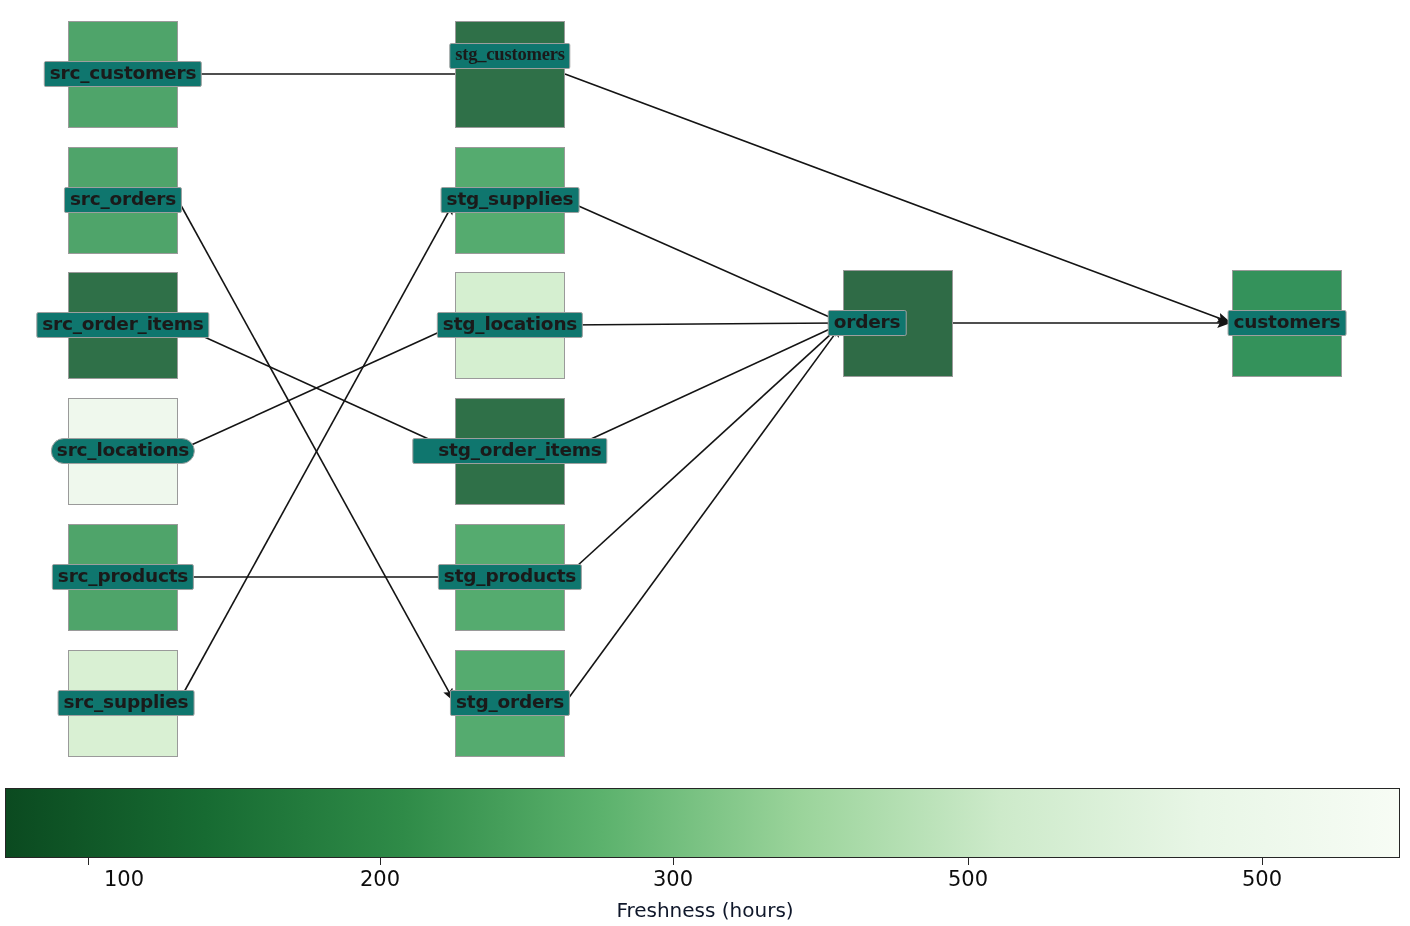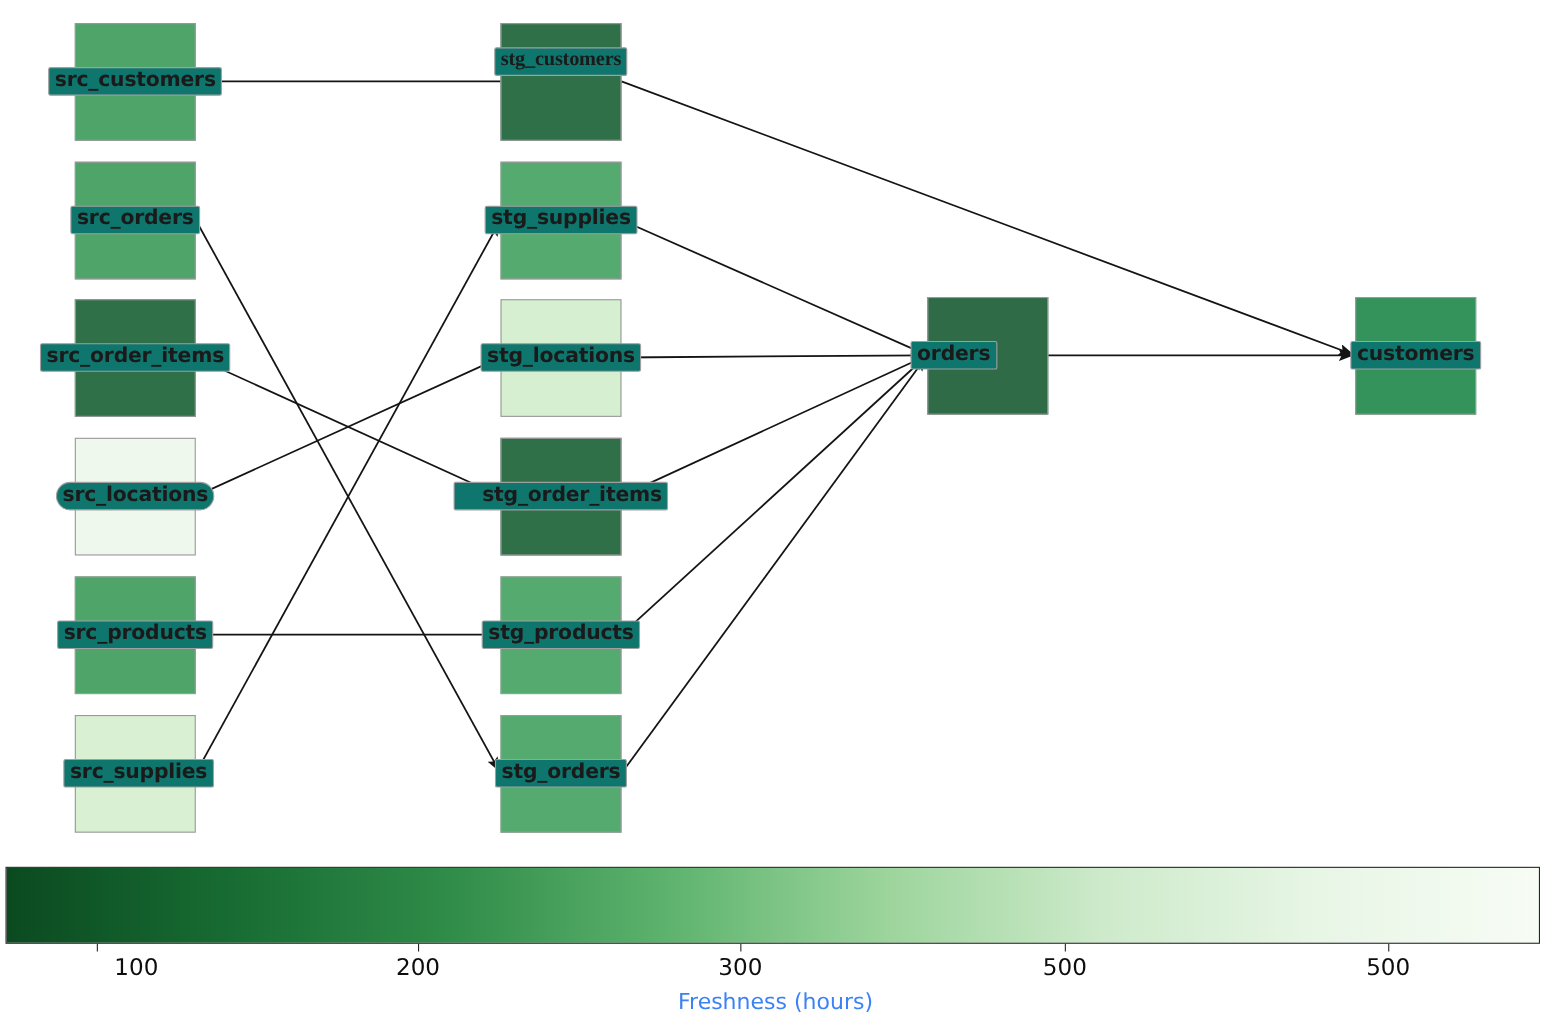--- a/index.html
+++ b/index.html
@@ -94,21 +94,21 @@
     white-space: nowrap;
   }
   #colorbar-title {
     position: absolute;
     top: 118px;
     left: 0;
     width: 1410px;
     text-align: center;
     font-family: "DejaVu Sans", sans-serif;
     font-size: 20px;
-    color: #3b82f6;
+    color: #0f172a;
   }
 </style>
 </head>
 <body>
 
 <div id="canvas">
 
   <div id="graph-layer">
     <svg class="edges" id="edge-svg" viewBox="0 0 1410 780">
       <defs>

